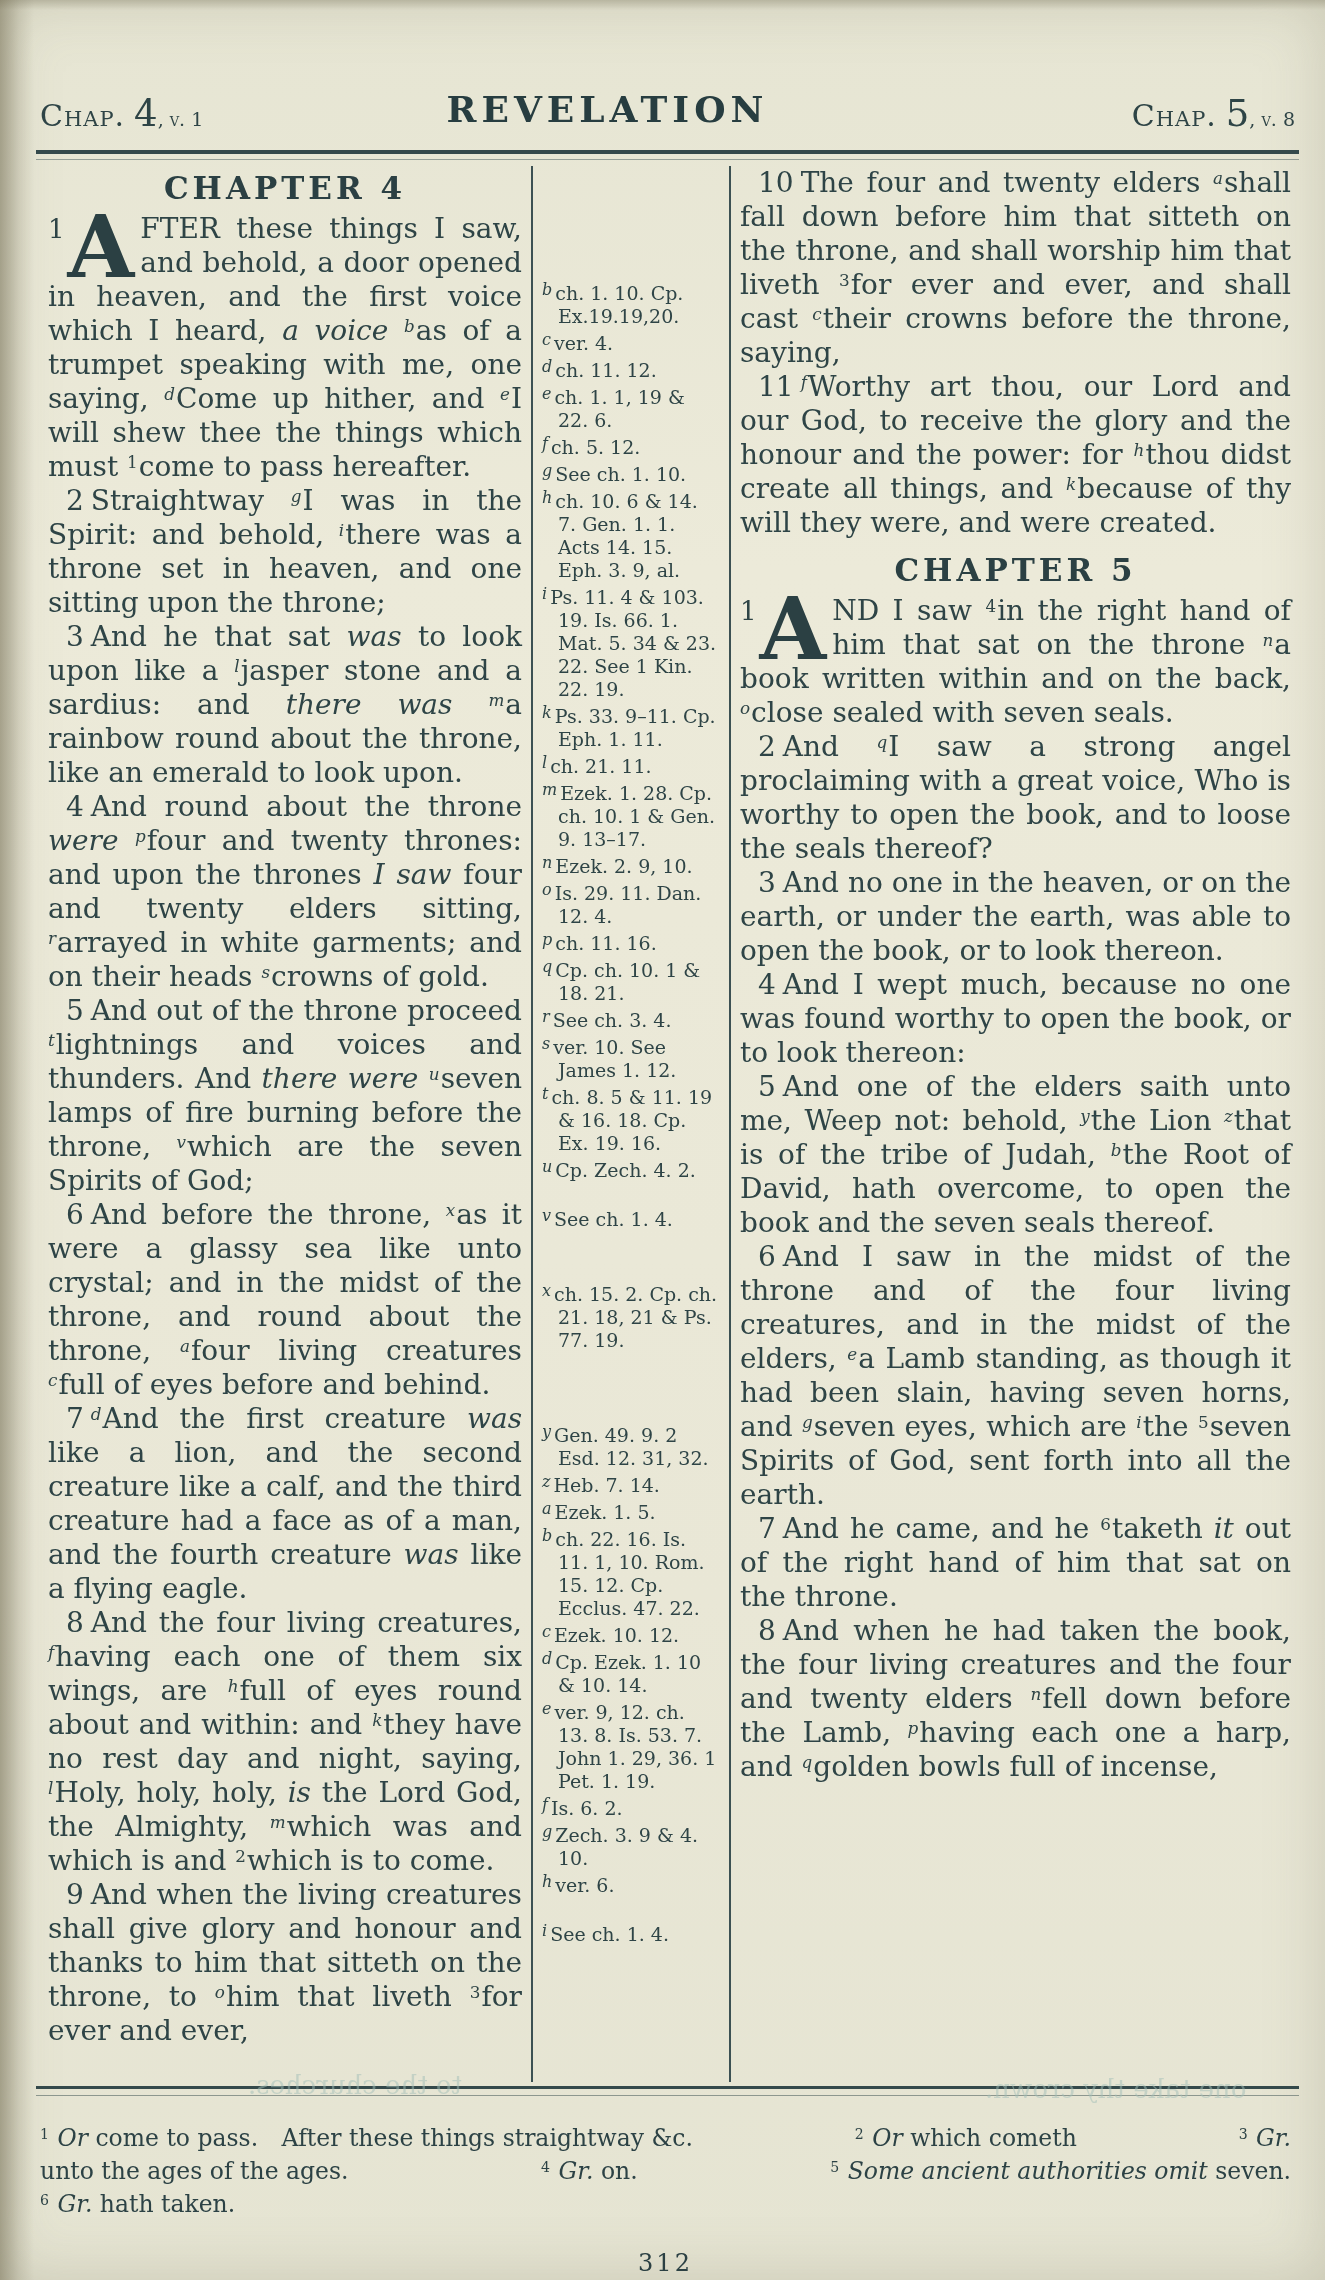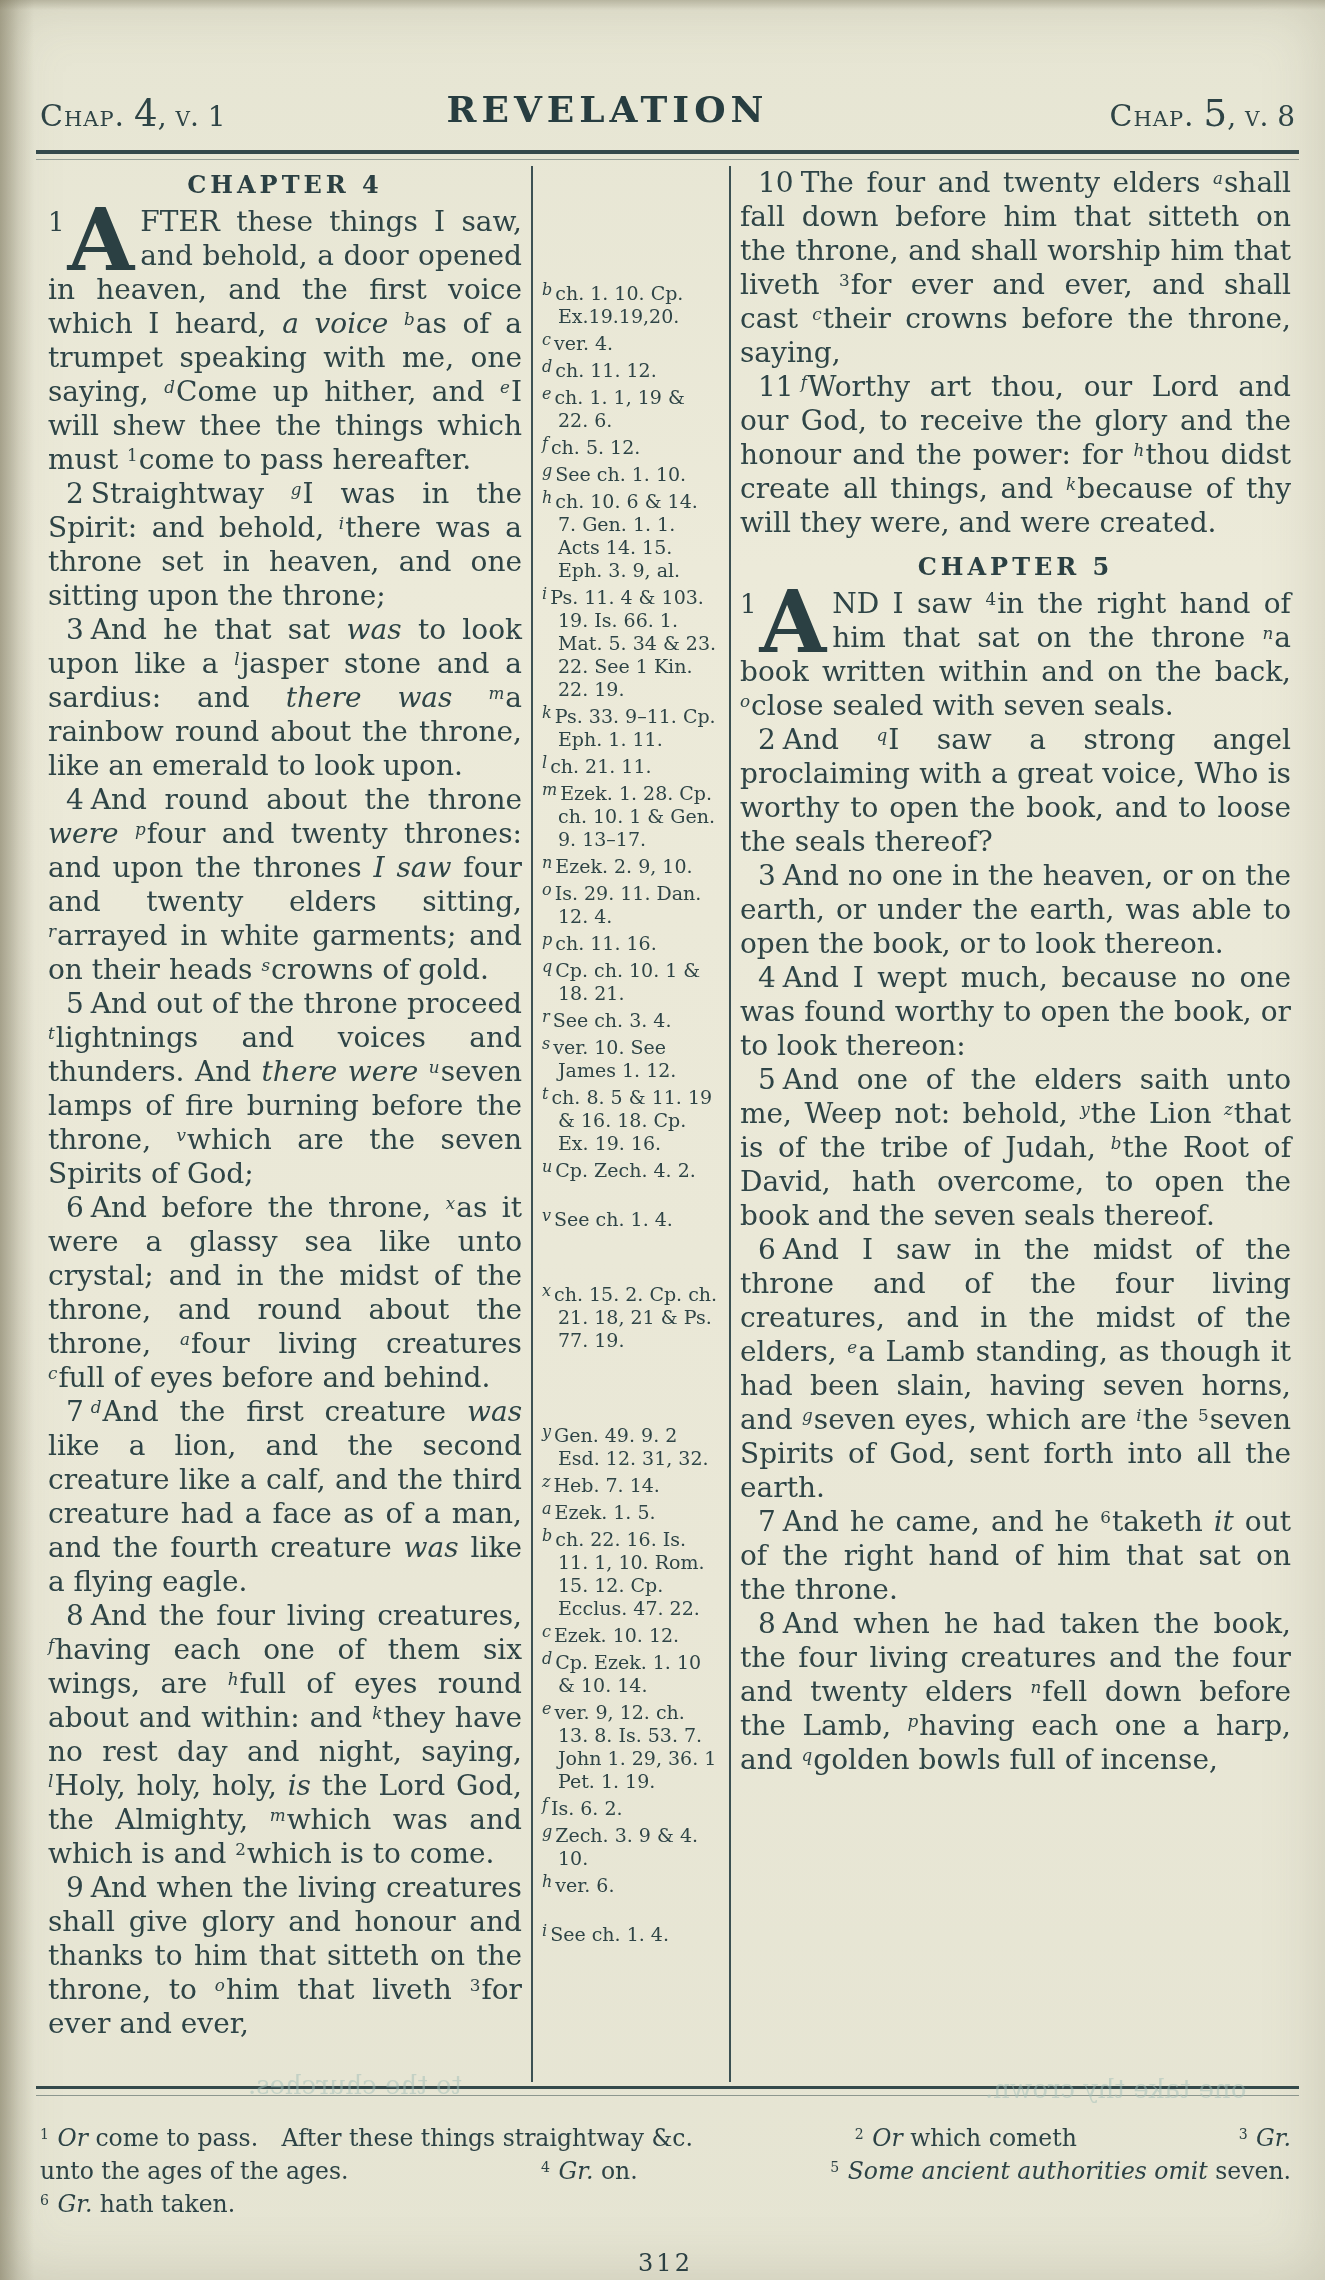--- a/index.html
+++ b/index.html
@@ -31,39 +31,39 @@
   }
   .rh-left{position:absolute;left:40px;top:92px;}
   .rh-right{position:absolute;right:30px;top:92px;}
   .rh-center{
     position:absolute;left:0;right:0;top:88px;text-align:center;
     transform:translateX(-55px);
     font-size:36px;font-weight:bold;letter-spacing:5px;color:#273d40;
   }
   .chap-word{font-variant:small-caps;font-size:30px;letter-spacing:1px;margin-top:17px;}
   .chap-num{font-size:37px;margin-left:9px;}
-  .chap-verse{font-size:28px;font-variant:small-caps;}
+  .chap-verse{font-size:19px;font-variant:small-caps;}
   .head-rule{
     margin:8px 26px 0 36px;height:5px;
     border-top:4px solid #34494b;border-bottom:1px solid rgba(52,73,75,.45);
   }
   
   .text-area{
     display:flex;
     height:1916px;
     overflow:hidden;
     padding:6px 34px 0 48px;
   }
   .col-left{flex:0 0 474px;}
   .vrule{flex:0 0 2px;background:#3c5153;margin:0 9px;}
   .col-refs{flex:0 0 178px;padding-top:44px;}
   .col-right{flex:1;}
   .chapter-heading{
     margin:4px 0 6px;text-align:center;
-    font-size:24px;font-weight:bold;letter-spacing:4px;color:#2b4043;
+    font-size:31px;font-weight:bold;letter-spacing:4px;color:#2b4043;
   }
   .verse{margin:0;text-align:justify;font-size:28px;line-height:34px;}
   .verse:not(.opener){text-indent:18px;}
   .vnum{margin-right:7px;}
   .opener .vnum{float:left;font-size:26px;margin:0 3px 0 0;}
   .dropcap{
     float:left;font-size:86px;line-height:64px;font-weight:bold;
     padding:3px 6px 0 0;color:#2b4043;
   }
   sup.refmark{font-style:italic;font-size:0.60em;vertical-align:0.48em;line-height:0;margin-right:1px;}

